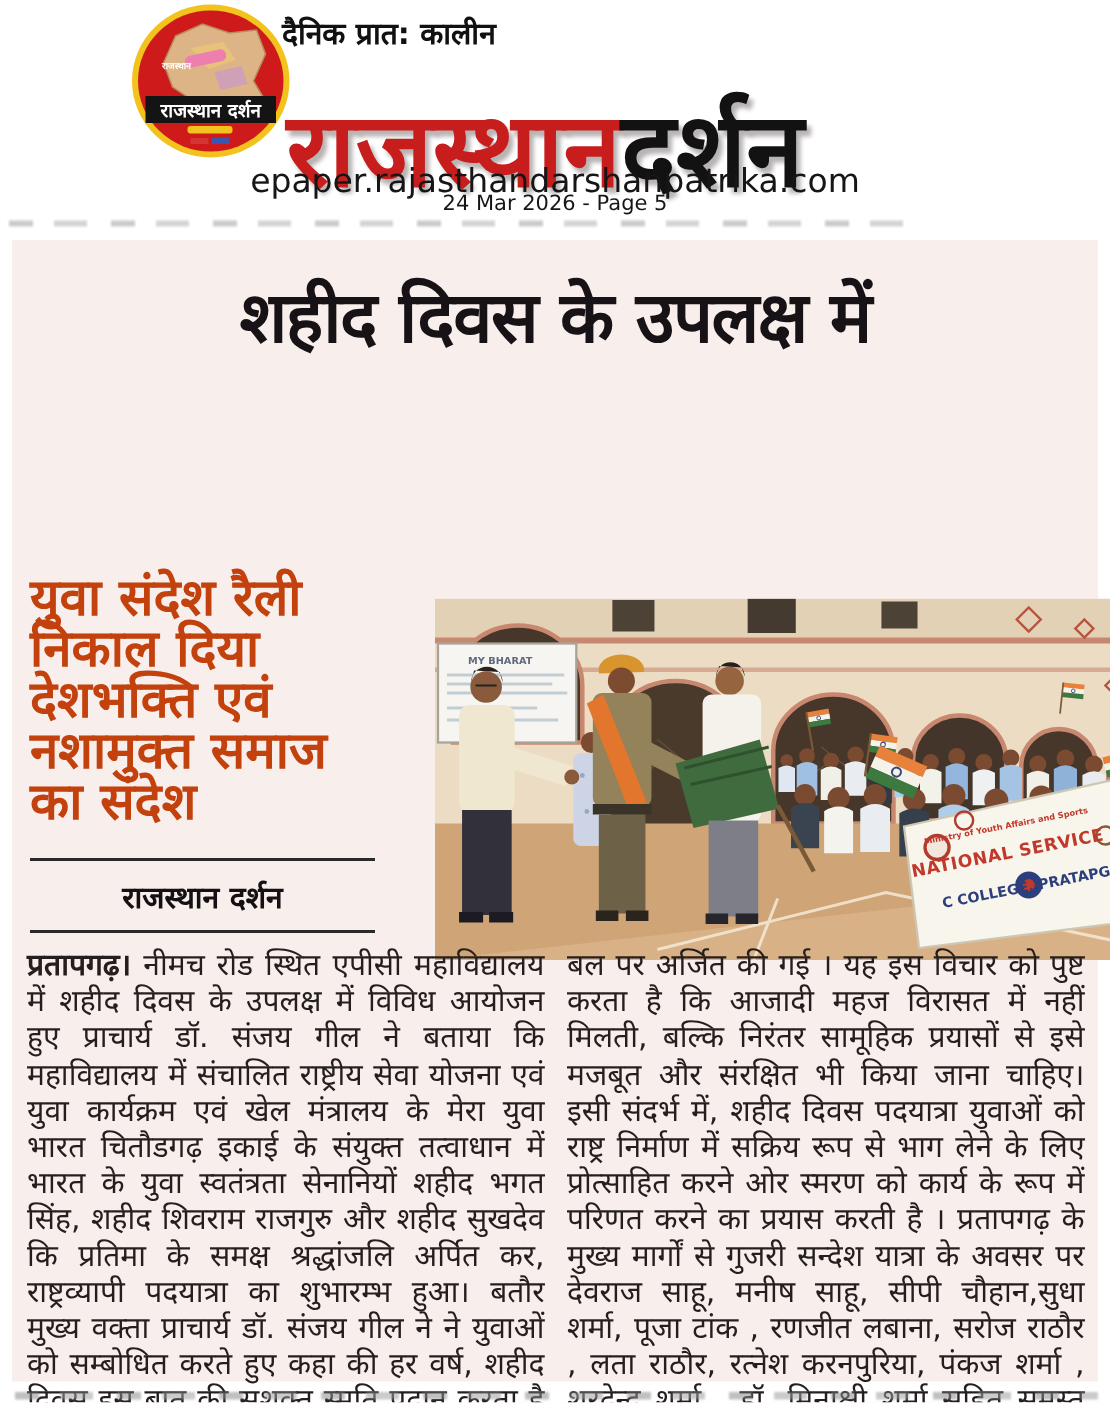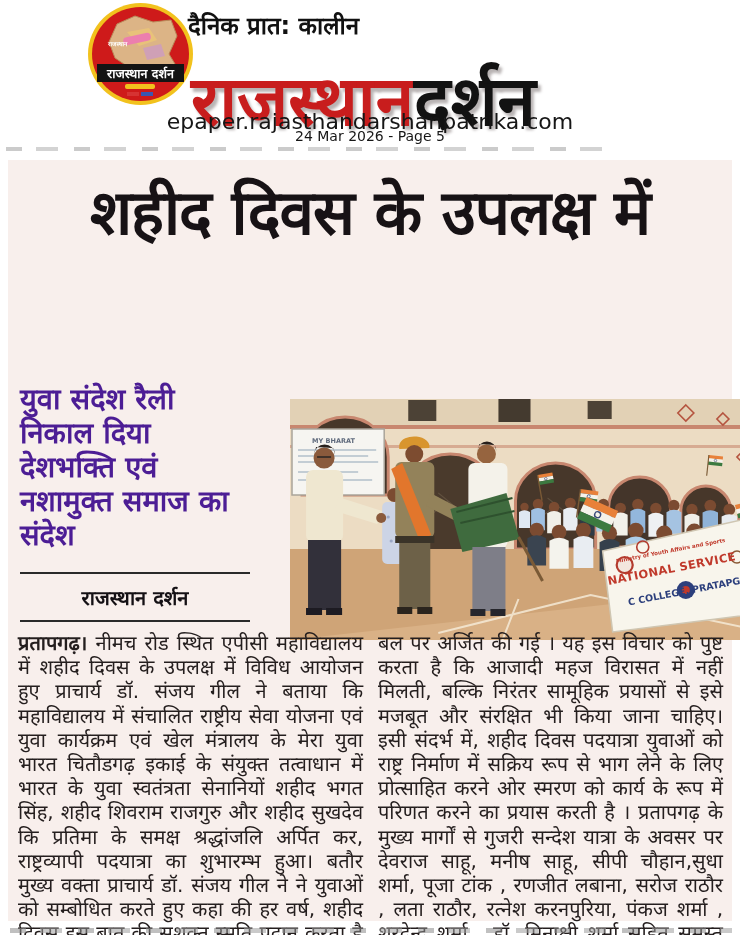--- a/index.html
+++ b/index.html
@@ -2,37 +2,37 @@
 <html><head>
 <meta charset="utf-8">
 <style>
   html,body{margin:0;padding:0;background:#ffffff;}
   .page{
     position:relative;width:740px;height:935px;background:#ffffff;overflow:hidden;
     font-family:"DejaVu Sans",sans-serif;color:#221c1c;
   }
   
   .logo{position:absolute;left:87px;top:2px;width:107px;height:104px;}
-  .tagline{position:absolute;left:188px;top:8px;font-size:24px;font-weight:700;color:#111;}
+  .tagline{position:absolute;left:188px;top:8px;font-size:20px;font-weight:700;color:#111;}
   .masthead{position:absolute;left:191px;top:18px;font-size:69px;font-weight:700;line-height:1.1;
     white-space:nowrap;letter-spacing:0px;}
   .masthead .red{color:#c81d1d;text-shadow:3px 4px 3px #b9b4b4;}
   .masthead .blk{color:#121212;text-shadow:3px 4px 3px #b9b4b4;}
   .site{position:absolute;left:0;top:109px;width:100%;text-align:center;font-size:22px;color:#161616;}
   .dateline{position:absolute;left:0;top:128px;width:100%;text-align:center;font-size:14px;color:#161616;}
   .crop-strip{position:absolute;height:4px;opacity:.45;filter:blur(.6px);
     background:repeating-linear-gradient(90deg,#8d8d8d 0 16px,transparent 16px 30px,#a0a0a0 30px 52px,transparent 52px 68px);}
   .crop-top{left:6px;top:147px;width:600px;}
   .crop-bottom{left:10px;top:928px;width:722px;height:5px;opacity:.55;}
   
   .clip{position:absolute;left:8px;top:160px;width:724px;height:761px;background:#f8efec;}
   .headline{position:absolute;left:0;top:8px;width:724px;margin:0;text-align:center;
-    font-size:62px;line-height:90px;font-weight:700;color:#171215;letter-spacing:-1px;}
+    font-size:47px;line-height:90px;font-weight:700;color:#171215;letter-spacing:-1px;}
   .left-col{position:absolute;left:12px;top:222px;width:228px;}
-  .subhead{margin:0;font-size:29px;line-height:34px;font-weight:700;color:#4c1d95;}
+  .subhead{margin:0;font-size:34px;line-height:34px;font-weight:700;color:#c2410c;}
   .byline-box{position:absolute;left:12px;top:412px;width:230px;border-top:2px solid #2a2a2a;
     border-bottom:2px solid #2a2a2a;padding:10px 0 9px 0;text-align:center;}
   .byline{font-size:20px;font-weight:700;color:#141014;}
   .photo{position:absolute;left:242px;top:223px;width:474px;height:241px;overflow:hidden;}
   .photo svg{display:block;width:100%;height:100%;}
   .body-cols{position:absolute;left:10px;top:471px;width:706px;display:flex;gap:15px;}
   .col{width:345px;font-size:20px;line-height:24.2px;text-align:justify;color:#241e1e;}
   .col p{margin:0;}
   .lede{font-weight:700;}
 </style>

